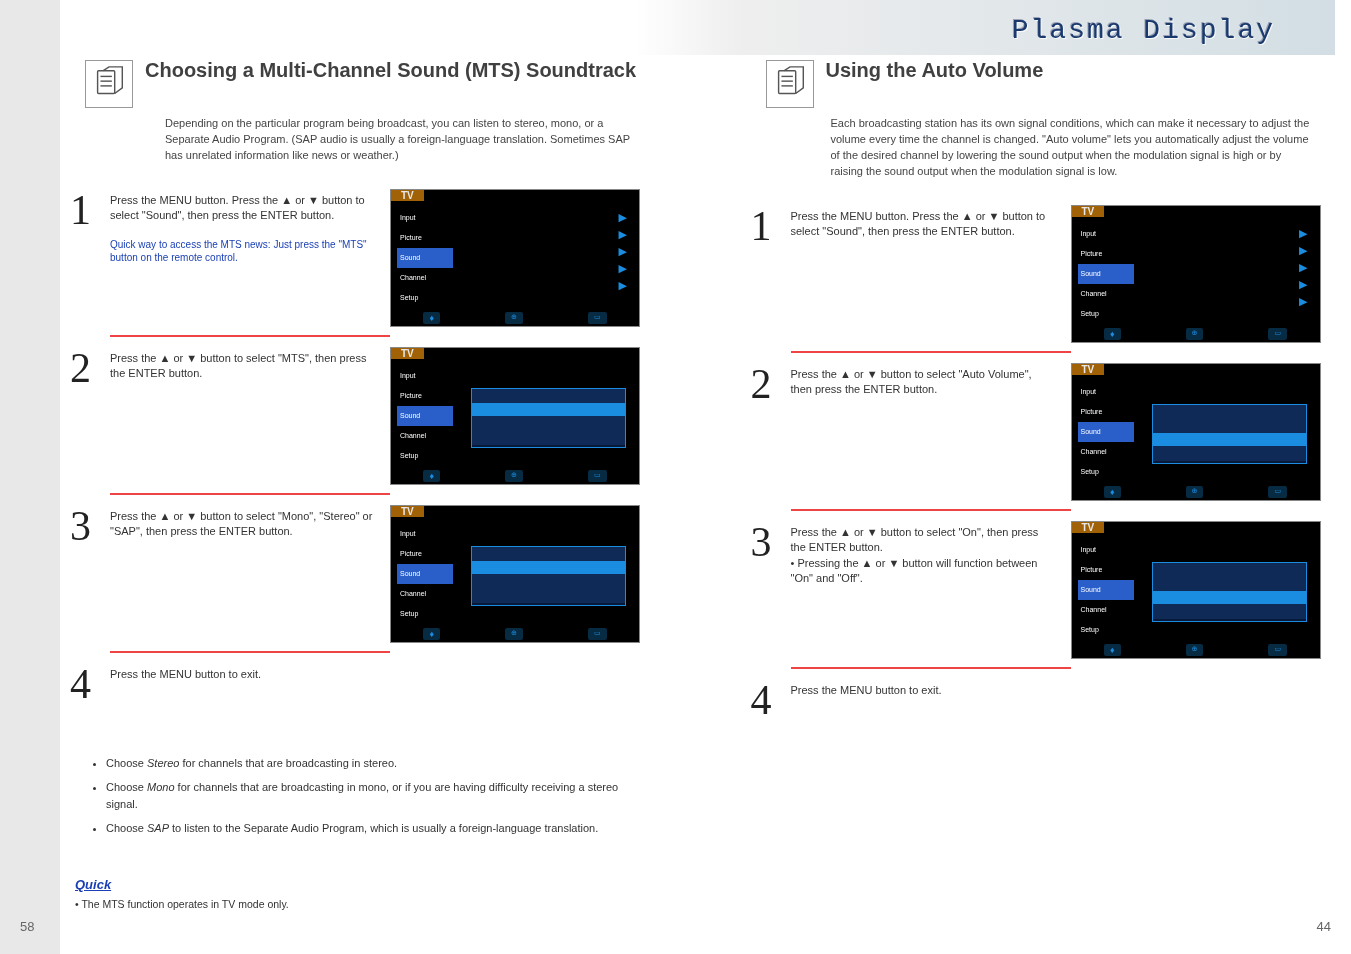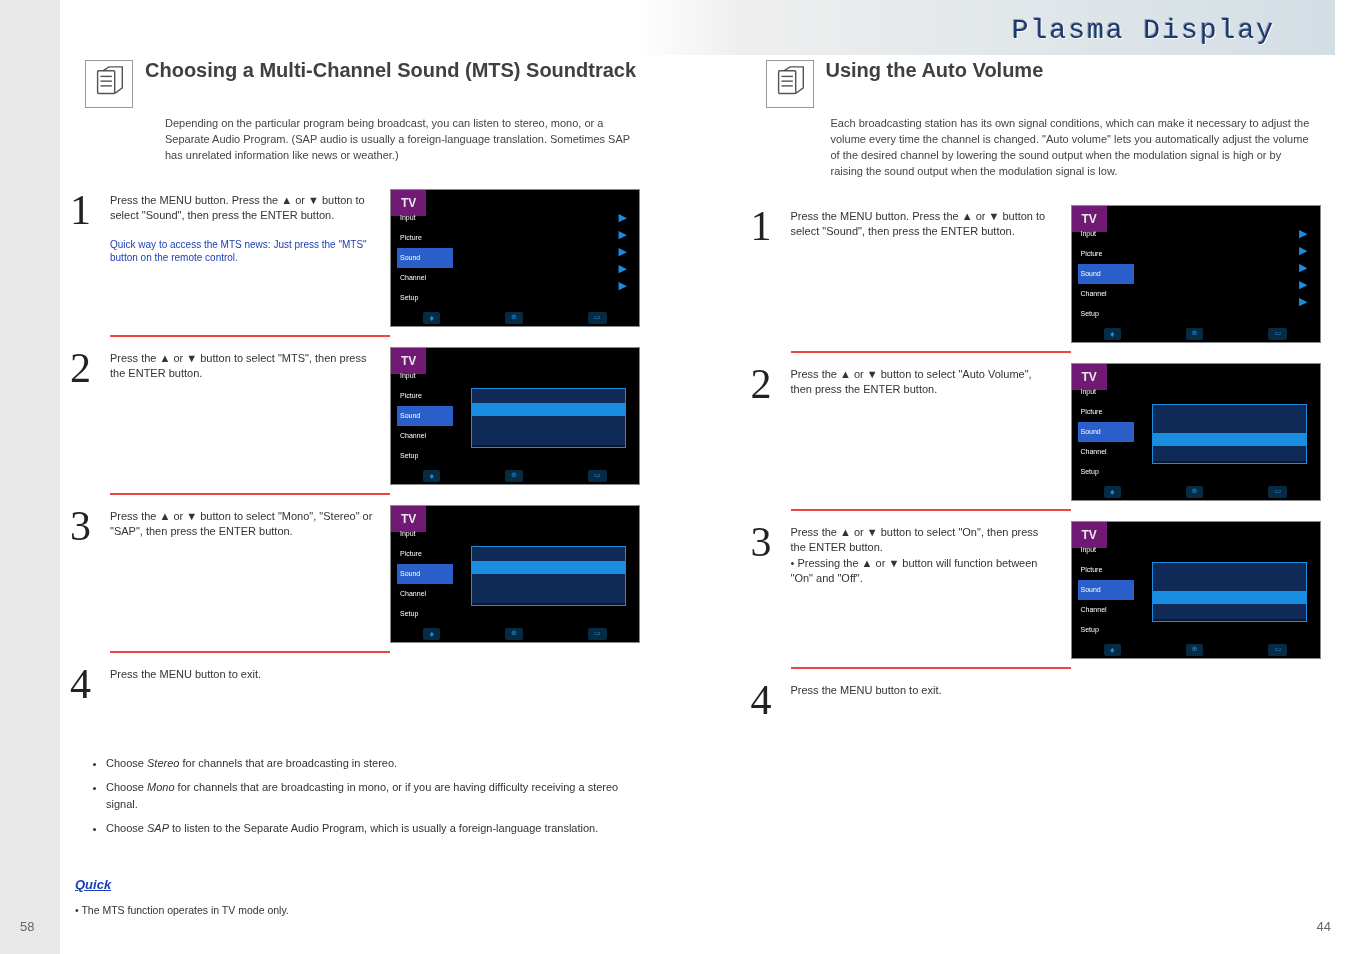--- a/index.html
+++ b/index.html
@@ -57,42 +57,42 @@
   .step-text { font-size: 11px; line-height: 1.4; color: #333; width: 280px; padding-top: 4px; padding-right: 15px; }
   .step-divider-container { border-bottom: 2px solid #ef4444; padding-bottom: 12px; }
 
   .quick-tip { color: #1a3fb5; font-size: 10px; line-height: 1.35; margin-top: 14px; }
 
   .tv-thumb {
     width: 250px; height: 138px; border: 1px solid #888; background: #000;
     position: relative; overflow: hidden;
   }
   .tv-thumb .tv-label {
-    position: absolute; top: 0; left: 0; background: #701a75; color: #e8e8e8;
-    font-size: 12px; font-weight: bold; padding: 6px 10px;
+    position: absolute; top: 0; left: 0; background: #a16207; color: #e8e8e8;
+    font-size: 10px; font-weight: bold; padding: 0 10px;
   }
   .tv-menu { position: absolute; top: 18px; left: 6px; width: 56px; }
   .tv-menu-item { height: 20px; font-size: 7px; color: #fff; display: flex; align-items: center; padding-left: 3px; gap: 2px; }
   .tv-menu-item.sel { background: #2a5fca; }
   .arrows { position: absolute; top: 22px; right: 12px; display: flex; flex-direction: column; gap: 6px; }
   .arrows span { color: #1a8de0; font-size: 11px; line-height: 1; }
   .tv-sub-box { position: absolute; top: 40px; left: 80px; width: 155px; height: 60px; background: #081838; border: 1px solid #1a8de0; }
   .tv-sub-box .line { height: 14px; border-bottom: 1px solid #0e2a55; background: #102a58; }
   .tv-sub-box .line.hl { background: #1a8de0; }
   .tv-bottom { position: absolute; bottom: 2px; width: 100%; display: flex; justify-content: space-around; font-size: 7px; color: #1a8de0; }
   .tv-bottom span { background: rgba(26,141,224,0.3); padding: 1px 6px; border-radius: 2px; }
   .updown { color: #1a8de0; font-size: 9px; }
 
   .notes-list { margin-left: 90px; margin-top: 50px; font-size: 11px; line-height: 1.5; color: #333; max-width: 560px; }
   .notes-list li { margin-bottom: 8px; list-style: disc; margin-left: 16px; }
   .notes-list li em { font-style: italic; }
 
   .footnote { margin-left: 75px; margin-top: 40px; }
   .footnote .fn-label { color: #1a3fb5; font-style: italic; font-weight: bold; font-size: 13px; text-decoration: underline; }
-  .footnote .fn-text { font-size: 10.5px; color: #333; margin-top: 12px; }
+  .footnote .fn-text { font-size: 10.5px; color: #333; margin-top: 6px; }
 
   .page-num-left { position: absolute; bottom: 20px; left: 20px; font-size: 13px; color: #666; text-align: center; }
   .page-num-right { position: absolute; bottom: 20px; right: 20px; font-size: 13px; color: #666; }
 
   .sheet-icon-svg { stroke: #555; fill: none; stroke-width: 1.5; }
 </style>
 </head>
 <body>
 
 <div class="gray-strip"></div>

